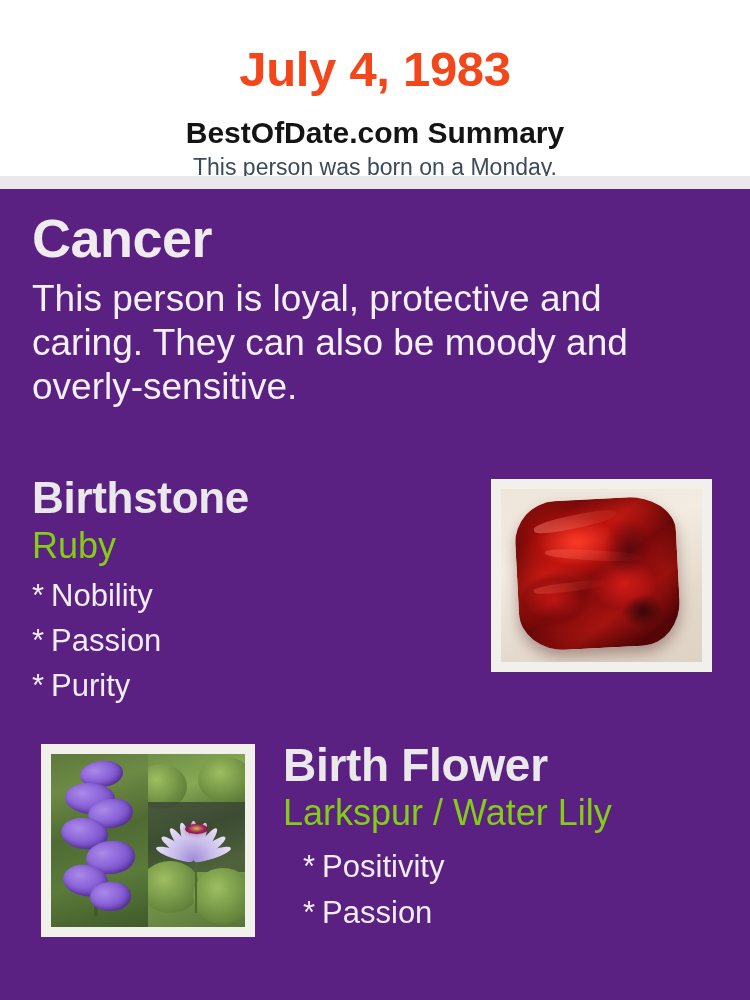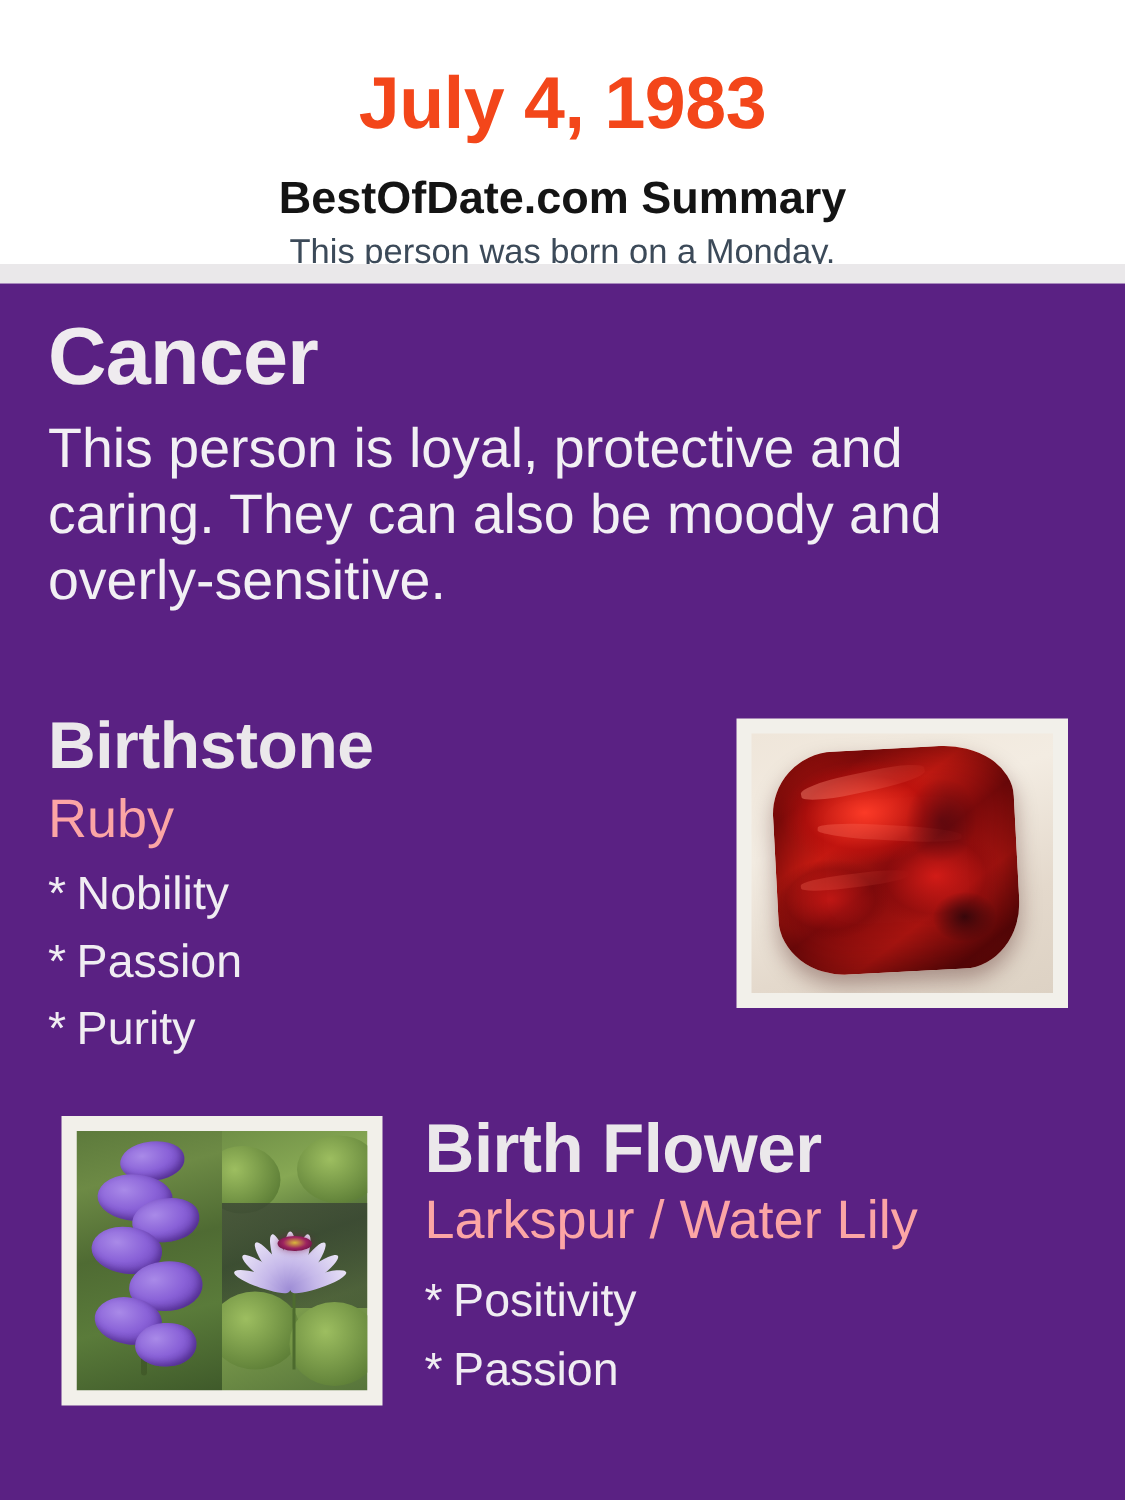--- a/index.html
+++ b/index.html
@@ -113,21 +113,21 @@
     line-height: 50px;
     color: #EBE8EB;
     letter-spacing: -0.3px;
   }
   .section-sub {
     margin: 0;
     padding-top: 2px;
     font-size: 36px;
     font-weight: 400;
     line-height: 42px;
-    color: #fca5a5;
+    color: #84cc16;
   }
   .trait-list {
     list-style: none;
     margin: 0;
     padding: 6px 0 0 0;
   }
   .trait-item {
     font-size: 31px;
     font-weight: 400;
     line-height: 45px;
@@ -311,21 +311,21 @@
 
   
   .birthflower {
     position: absolute;
     left: 283px;
     top: 550px;
     width: 440px;
   }
   .birthflower .section-heading { font-size: 46px; line-height: 52px; }
   .birthflower .section-sub { font-size: 36px; line-height: 42px; padding-top: 1px; }
-  .birthflower .trait-list { padding-top: 10px; }
+  .birthflower .trait-list { padding-top: 10px; margin-left: 20px; }
   .birthflower .trait-item { line-height: 46px; }
 </style>
 </head>
 <body>
 
 <div class="page">
 
   <div class="header">
     <h1 class="header-date">July 4, 1983</h1>
     <div class="header-site">BestOfDate.com Summary</div>

